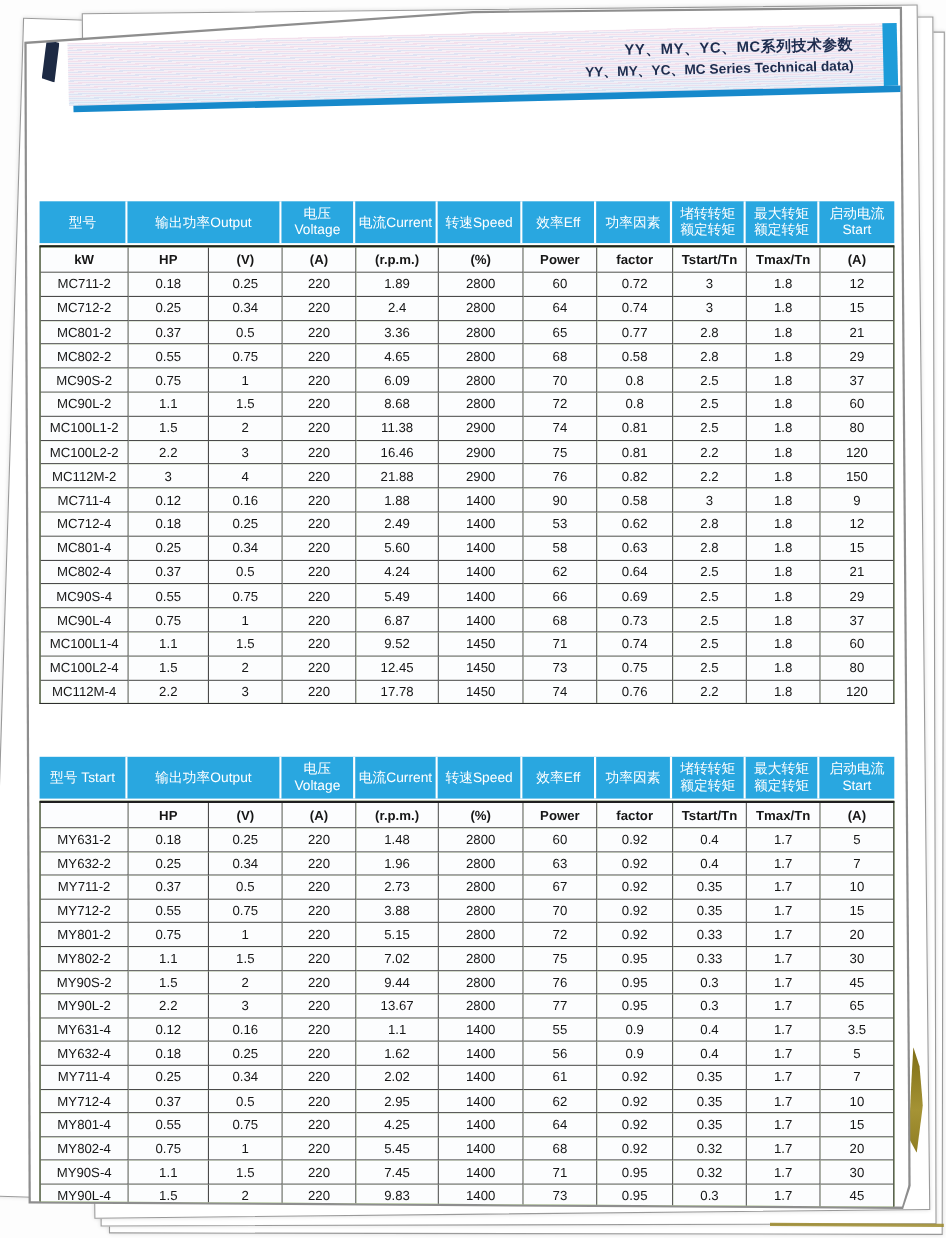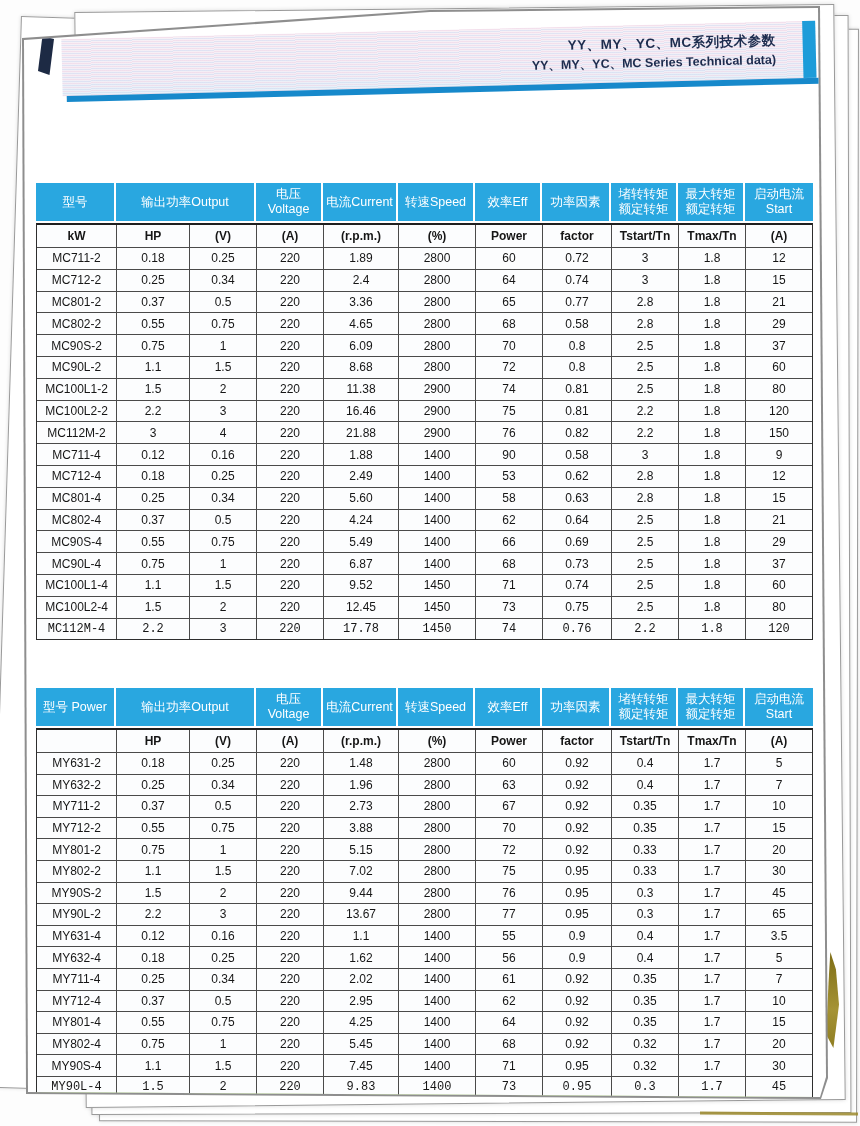--- a/index.html
+++ b/index.html
@@ -51,21 +51,21 @@
   .tbl-head,.tbl-body{display:grid;grid-template-columns:80px 73px 67px 67px 75px 77px 67px 69px 67px 67px minmax(0,1fr);}
   .hcell{background:var(--header-blue,#29a7e0);color:#fff;height:38px;display:flex;align-items:center;justify-content:center;
     text-align:center;font-size:12.5px;line-height:1.2;white-space:pre-line;border-right:2px solid #fff;}
   .hcell.hlast{border-right:none;}
   .tbl-body{margin-top:2px;border:1.5px solid #2e2e2e;border-top:2px solid #1f1f1f;background:#4d7c0f;}
   .ucell,.dcell{display:flex;align-items:center;justify-content:center;text-align:center;
     background:#fcfdfe;border-right:1px solid #4a4a4a;border-bottom:1px solid #4a4a4a;color:#161616;}
   .ucell{height:22px;font-size:12px;font-weight:700;}
   .dcell{height:var(--rh);font-size:12px;font-weight:500;}
   .clast{border-right:none;}
-  .rlast{border-bottom:none;font-family:Liberation Mono, monospace;}
+  .rlast{border-bottom:none;}
 </style>
 </head>
 <body>
 
 <div class="canvas">
 
   <div class="sheet sheet-left"></div>
   <div class="sheet sheet-r3"></div>
   <div class="sheet sheet-r2"></div>
   <div class="sheet sheet-r1"></div>
@@ -312,21 +312,21 @@
           <div class="dcell rlast">74</div>
           <div class="dcell rlast">0.76</div>
           <div class="dcell rlast">2.2</div>
           <div class="dcell rlast">1.8</div>
           <div class="dcell clast rlast">120</div>
         </div>
       </div>
 
     <div class="tbl tb2">
         <div class="tbl-head">
-          <div class="hcell">型号 Power</div>
+          <div class="hcell">型号 Tstart</div>
           <div class="hcell" style="grid-column: span 2;">输出功率Output</div>
           <div class="hcell">电压Voltage</div>
           <div class="hcell">电流Current</div>
           <div class="hcell">转速Speed</div>
           <div class="hcell">效率Eff</div>
           <div class="hcell">功率因素</div>
           <div class="hcell">堵转转矩
 额定转矩</div>
           <div class="hcell">最大转矩
 额定转矩</div>

